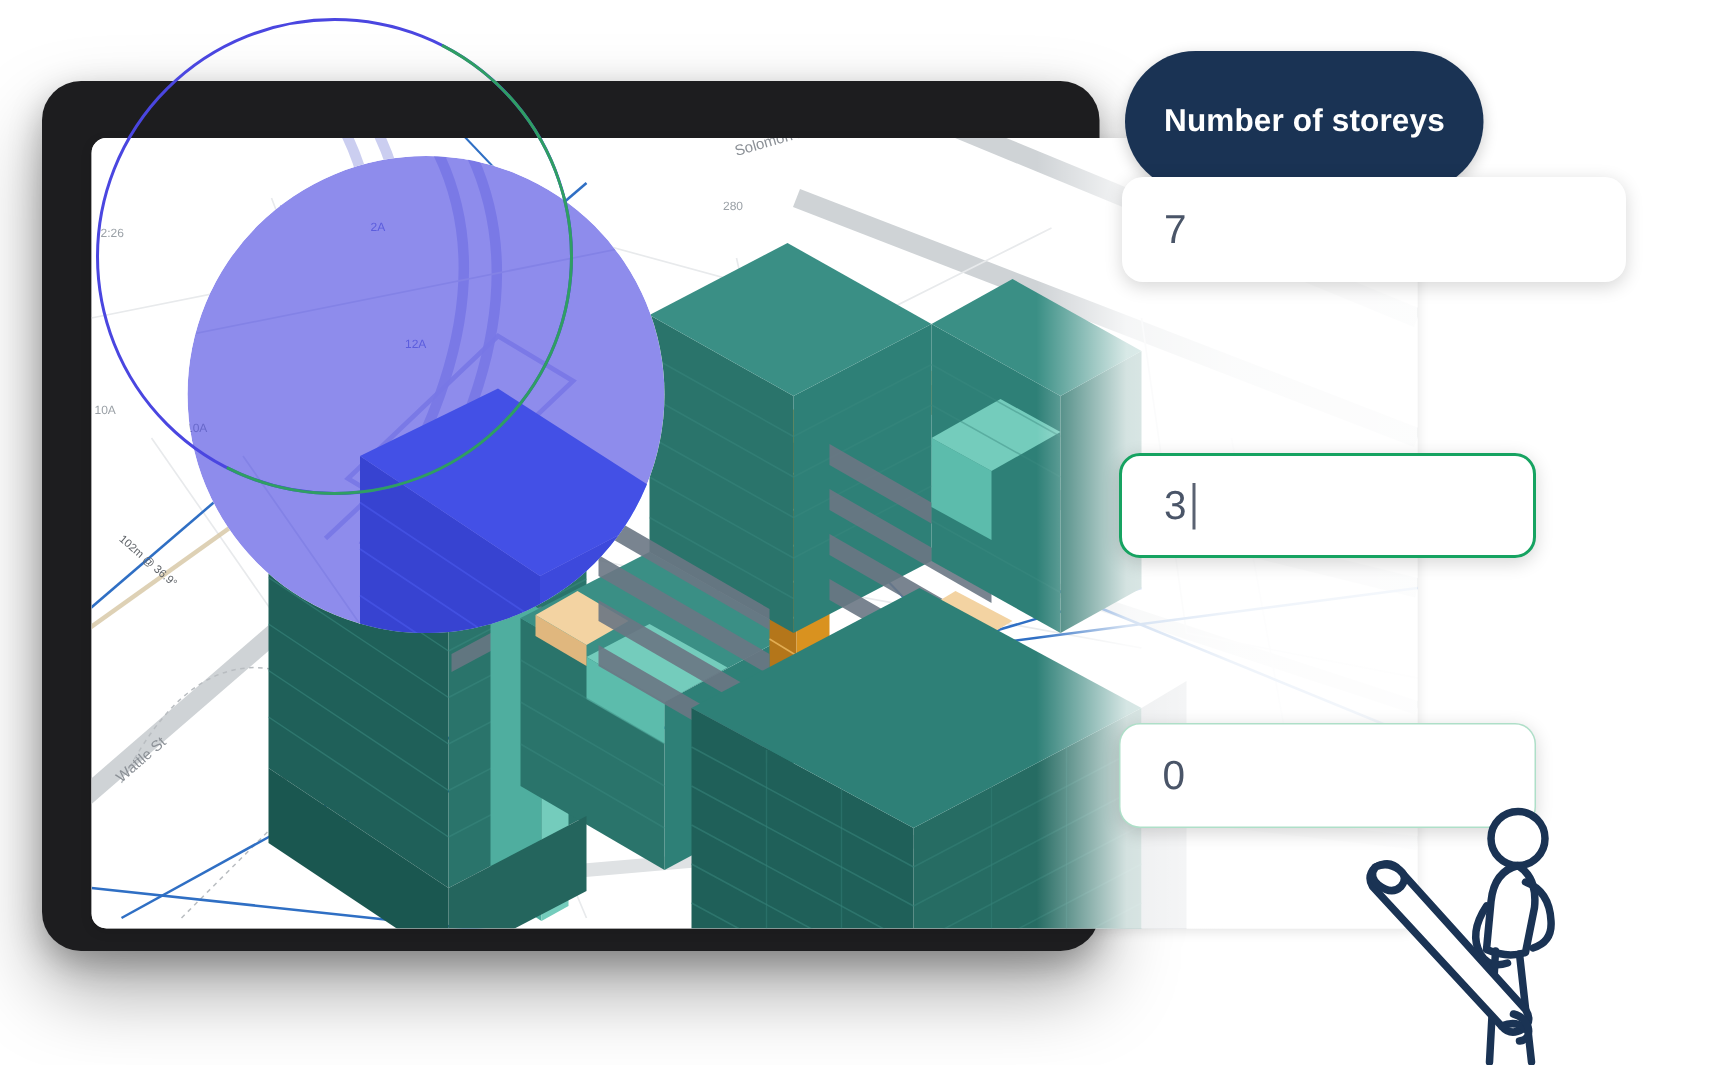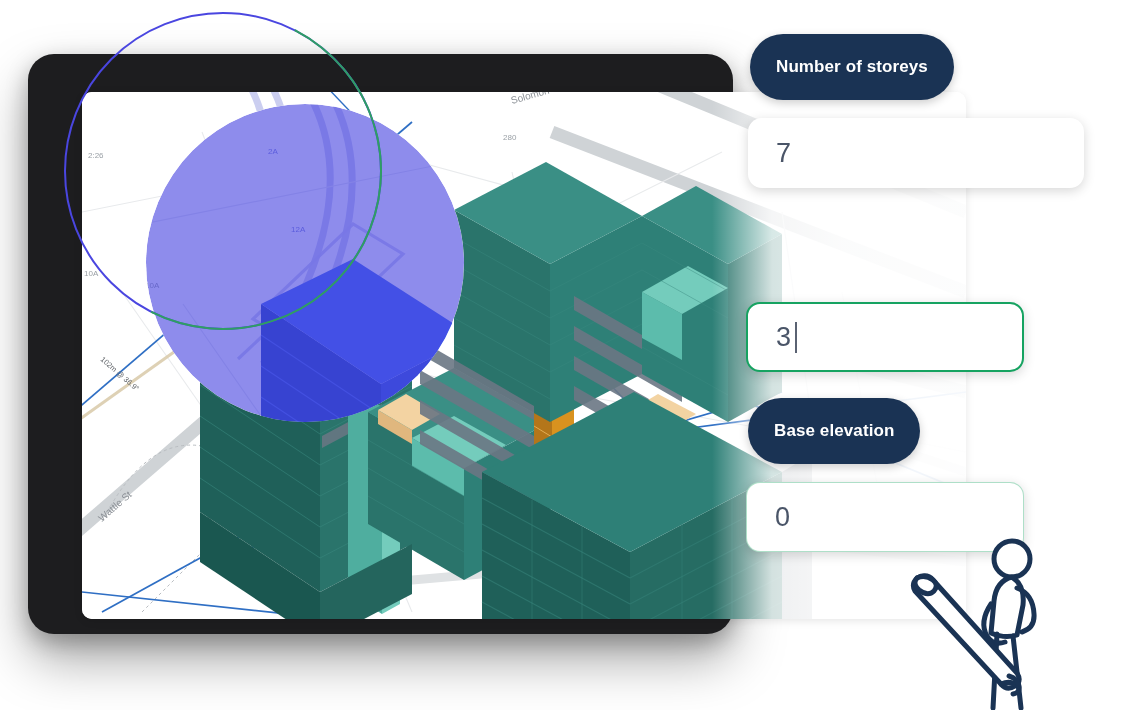--- a/index.html
+++ b/index.html
@@ -17,21 +17,21 @@
      background-position:0 0,0 0;}
 
   
   .device{position:absolute;left:28px;top:54px;width:705px;height:580px;
      background:#1d1d1f;border-radius:26px;
      box-shadow:0 26px 52px rgba(0,0,0,.34), 0 8px 22px rgba(0,0,0,.26);}
 
   
   .screen-wrap{position:absolute;left:61px;top:92px;width:884px;height:527px;
      border-radius:10px;overflow:hidden;background:#fff;
-     box-shadow:0 2px 8px rgba(0,0,0,.10);margin-left:21px;}
+     box-shadow:0 2px 8px rgba(0,0,0,.10);}
 
   
   .map{position:absolute;inset:0;background:#ffffff;}
   .map svg{position:absolute;inset:0;}
 
   .plabel{font-family:"Liberation Sans",sans-serif;font-size:8px;fill:#9aa0a6;}
   .dimlabel{font-family:"Liberation Sans",sans-serif;font-size:7.5px;fill:#5f6368;}
   .stlabel{font-family:"Liberation Sans",sans-serif;font-size:10px;fill:#8b9096;}
   .bluelabel{font-family:"Liberation Sans",sans-serif;font-size:8px;fill:#7b83d8;}
 
@@ -48,22 +48,22 @@
   .mag-ring{position:absolute;left:64px;top:12px;width:318px;height:318px;
      border-radius:50%;border:2.5px solid #4a46e0;box-sizing:border-box;}
   .mag-ring-green{position:absolute;left:64px;top:12px;width:318px;height:318px;
      border-radius:50%;border:2.5px solid transparent;box-sizing:border-box;
      border-right-color:#2f9e63;border-bottom-color:#2f9e63;
      transform:rotate(-18deg);}
 
   
   .form{position:absolute;left:0;top:0;width:1144px;height:710px;pointer-events:none;}
   .pill{position:absolute;background:#1a3354;color:#fff;border-radius:999px;
-     font-weight:bold;font-size:17px;letter-spacing:.1px;
-     display:flex;align-items:center;padding:4px 26px;height:58px;
+     font-weight:bold;font-size:21px;letter-spacing:.1px;
+     display:flex;align-items:center;padding:18px 26px;height:58px;
      box-shadow:0 3px 10px rgba(0,0,0,.20);pointer-events:auto;white-space:nowrap;}
   .field{position:absolute;background:#fff;border-radius:14px;height:70px;
      display:flex;align-items:center;padding:0 28px;
      font-size:27px;color:#4a5568;
      box-shadow:0 3px 12px rgba(0,0,0,.16);pointer-events:auto;}
   .field.focused{border:2.5px solid #16a361;box-sizing:border-box;}
   .field.subtle{border:1.5px solid rgba(22,163,97,.35);box-sizing:border-box;}
   .caret{display:inline-block;width:2px;height:31px;background:#5a6272;
      margin-left:4px;vertical-align:middle;}
 
@@ -391,23 +391,20 @@
     </div>
     <div class="field" style="left:748px;top:118px;width:280px;" title="Enter number of storeys">
       <span>7</span>
     </div>
 
     <div class="field focused" style="left:746px;top:302px;width:278px;" title="Enter floor height">
       <span>3</span>
       <span class="caret"></span>
     </div>
 
-    <div class="pill" style="left:748px;top:398px;">
-      <span>Base elevation</span>
-    </div>
     <div class="field subtle" style="left:746px;top:482px;width:278px;" title="Enter base elevation">
       <span>0</span>
     </div>
 
   </div>
 
   <svg class="worker" viewBox="0 0 180 198">
     <g fill="#ffffff" stroke="#1a3354" stroke-width="5" stroke-linecap="round" stroke-linejoin="round">
 
       <circle cx="107" cy="47" r="18"></circle>

